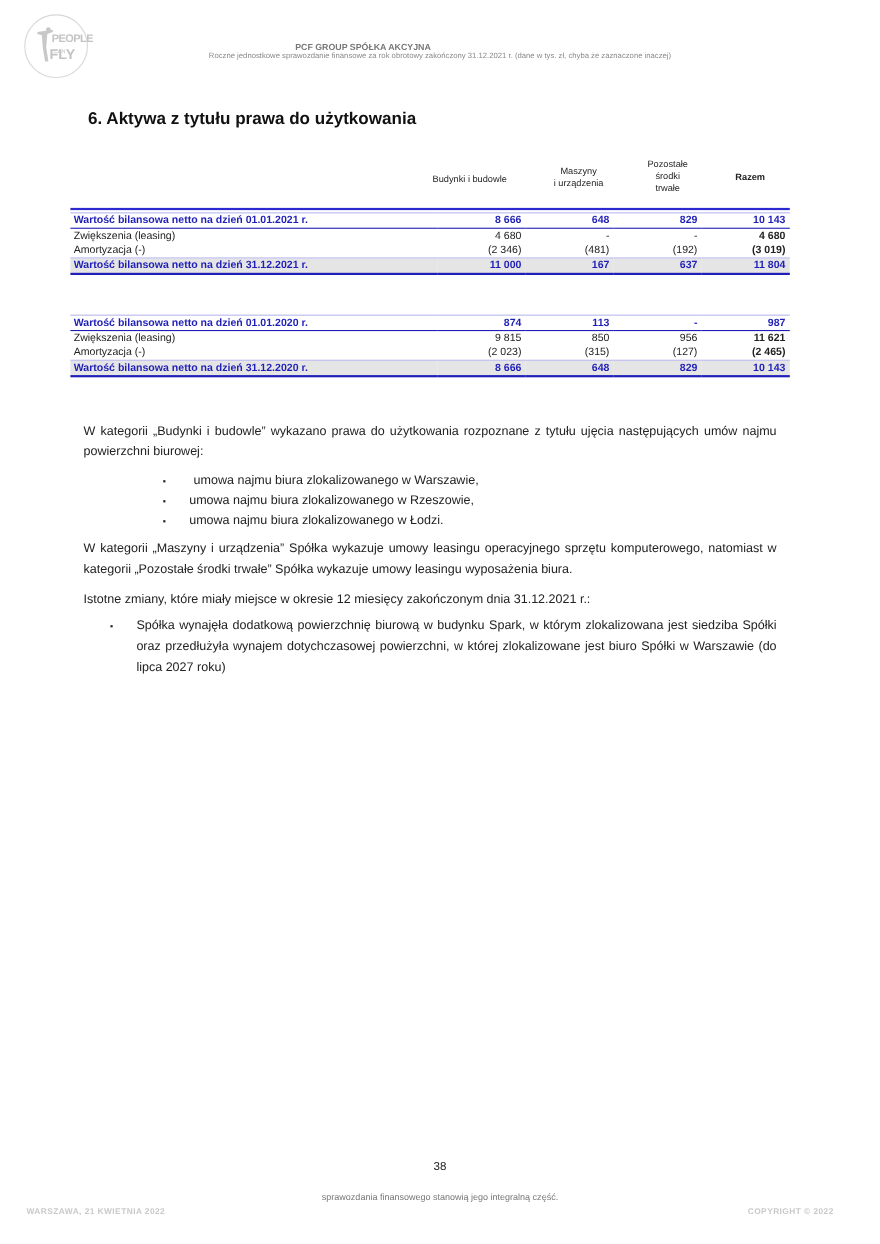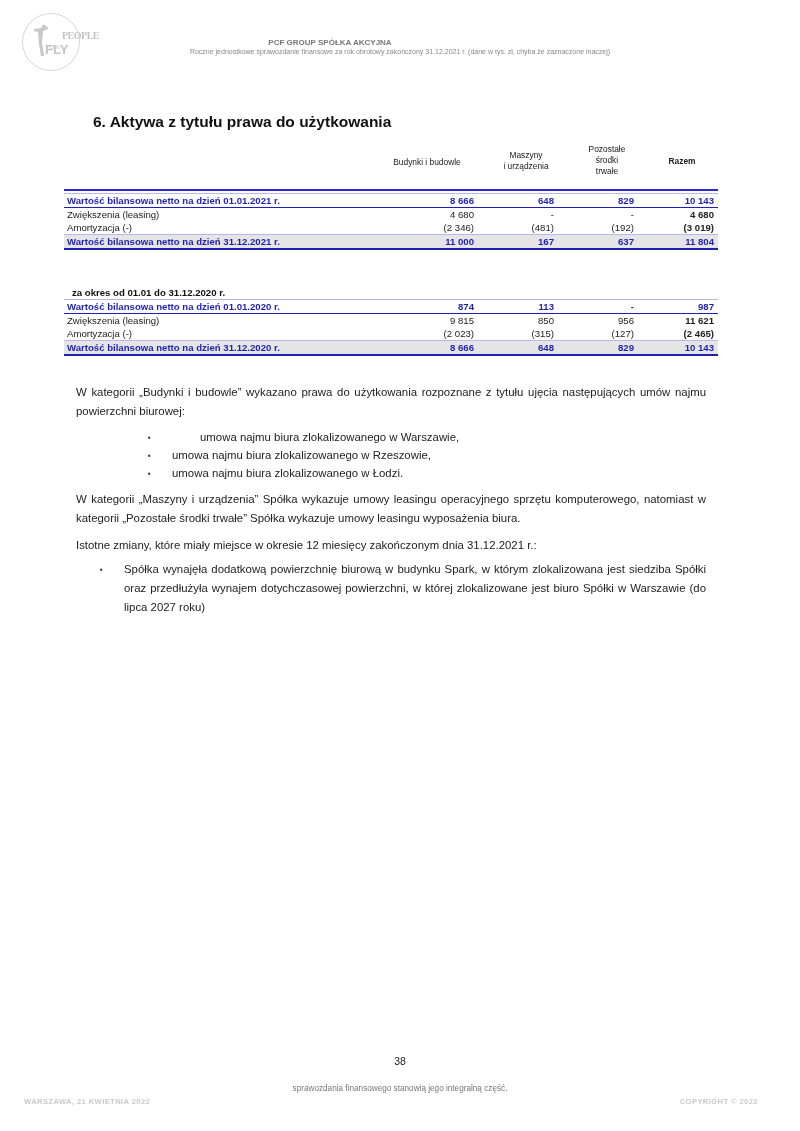--- a/index.html
+++ b/index.html
@@ -1,24 +1,24 @@
 <!DOCTYPE html>
 <html><head>
 <meta charset="utf-8">
 <style>
   html, body { margin:0; padding:0; background:#ffffff; }
   body { width:800px; height:1131px; position:relative; overflow:hidden; font-family:"Liberation Sans", "DejaVu Sans", sans-serif; color:#1a1a1a; }
   .logo { position:absolute; left:22px; top:13px; width:56px; height:56px; border:1px solid #d8d8d8; border-radius:50%; }
   .logo .fig { position:absolute; left:10px; top:9px; width:16px; height:36px; }
-  .logo .t1 { position:absolute; left:24px; top:16px; font-size:10px; font-weight:bold; color:#c4c4c4; letter-spacing:-0.5px; font-family:Liberation Serif, serif;margin-left:15px; }
+  .logo .t1 { position:absolute; left:24px; top:16px; font-size:10px; font-weight:bold; color:#c4c4c4; letter-spacing:-0.5px; font-family:Liberation Sans, sans-serif; }
   .logo .t2 { position:absolute; left:26px; top:30px; font-size:5px; color:#c4c4c4; }
   .logo .t3 { position:absolute; left:22px; top:28px; font-size:13px; font-weight:bold; color:#c4c4c4; }
   .hdr-title { position:absolute; left:0; width:660px; top:38px; text-align:center; font-size:8px; font-weight:bold; color:#777; }
   .hdr-sub { position:absolute; left:0; width:800px; top:48px; text-align:center; font-size:7px; color:#888; }
-  h1.sec { position:absolute; left:76px; top:96px; margin:17px; font-size:15.5px; font-weight:bold; color:#111; }
+  h1.sec { position:absolute; left:76px; top:96px; margin:4px; font-size:15.5px; font-weight:bold; color:#111; }
 
   table.tbl { position:absolute; left:64px; width:654px; border-collapse:collapse; font-size:9.6px; }
   table.tbl td { padding:0 3px; height:13px; line-height:13px; white-space:nowrap; }
   table.tbl td.num { text-align:right; width:73px; padding-right:4px; }
   .hdrtbl { position:absolute; left:64px; top:139px; width:654px; height:50px; border-bottom:2px solid #2a2ad0; font-size:8.4px; color:#222; }
   .hdrtbl .c { position:absolute; text-align:center; line-height:11px; }
   .period td { font-weight:bold; color:#111; }
   .blue td { color:#1f1fb8; font-weight:bold; }
   .blue.open td { border-top:1px solid #b8b8ee; border-bottom:1px solid #1f1fb8; }
   .blue.close td { background:#e5e5e5; border-top:1px solid #b8b8ee; border-bottom:2px solid #1f1fb8; }
@@ -91,23 +91,20 @@
     <td class="num">11 000</td>
     <td class="num">167</td>
     <td class="num">637</td>
     <td class="num">11 804</td>
   </tr>
 </tbody>
   </table>
 
 <table class="tbl" style="top:286px;">
   <tbody>
-      <tr class="period">
-    <td colspan="5" style="padding-left:8px;">za okres od 01.01 do 31.12.2020 r.</td>
-  </tr>
   <tr class="blue open">
     <td>Wartość bilansowa netto na dzień 01.01.2020 r.</td>
     <td class="num">874</td>
     <td class="num">113</td>
     <td class="num">-</td>
     <td class="num">987</td>
   </tr>
   <tr class="norm">
     <td>Zwiększenia (leasing)</td>
     <td class="num">9 815</td>
@@ -129,21 +126,21 @@
     <td class="num">829</td>
     <td class="num">10 143</td>
   </tr>
 </tbody>
   </table>
 
 <div class="para" style="top:383px;">W kategorii „Budynki i budowle” wykazano prawa do użytkowania rozpoznane z tytułu ujęcia następujących umów najmu powierzchni biurowej:</div>
 
 <div class="bul" style="left:148px;top:428px;">
   <span class="dot">▪</span>
-  <span style="margin-left:24px;padding-left:28px;">umowa najmu biura zlokalizowanego w Warszawie,</span>
+  <span style="padding-left:28px;">umowa najmu biura zlokalizowanego w Warszawie,</span>
 </div>
 <div class="bul" style="left:148px;top:446px;">
   <span class="dot">▪</span>
   <span style="margin-left:24px;">umowa najmu biura zlokalizowanego w Rzeszowie,</span>
 </div>
 <div class="bul" style="left:148px;top:464px;">
   <span class="dot">▪</span>
   <span style="margin-left:24px;">umowa najmu biura zlokalizowanego w Łodzi.</span>
 </div>
 

